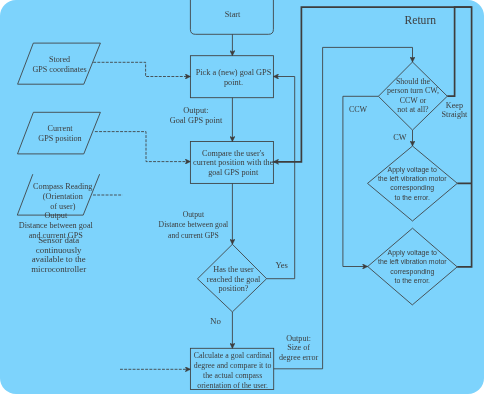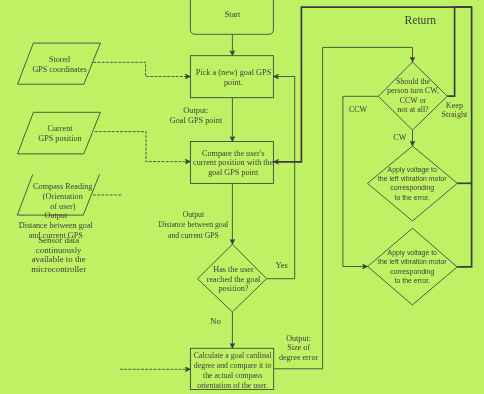--- a/index.html
+++ b/index.html
@@ -1,17 +1,17 @@
 <!DOCTYPE html>
 <html><head>
 <meta charset="utf-8">
 <title>Flowchart</title>
 <style>
   html,body{margin:0;padding:0;background:#ffffff;}
-  #page{position:relative;width:484px;height:394px;background:#bef264;overflow:hidden;}
+  #page{position:relative;width:484px;height:394px;background:#7dd3fc;overflow:hidden;border-radius:16px;}
   svg{display:block;}
   text{fill:#3d3d3d;}
   .serif{font-family:"Liberation Serif",serif;font-size:8.2px;}
   .sans{font-family:"Liberation Sans",sans-serif;font-size:7.0px;}
   .shape{fill:none;stroke:#3d3d3d;stroke-width:0.85;}
   .conn{fill:none;stroke:#3d3d3d;stroke-width:0.85;}
   .thick{fill:none;stroke:#3d3d3d;stroke-width:1.7;}
   .dash{fill:none;stroke:#3d3d3d;stroke-width:0.85;stroke-dasharray:2.9 1.3;}
 </style>
 </head>

